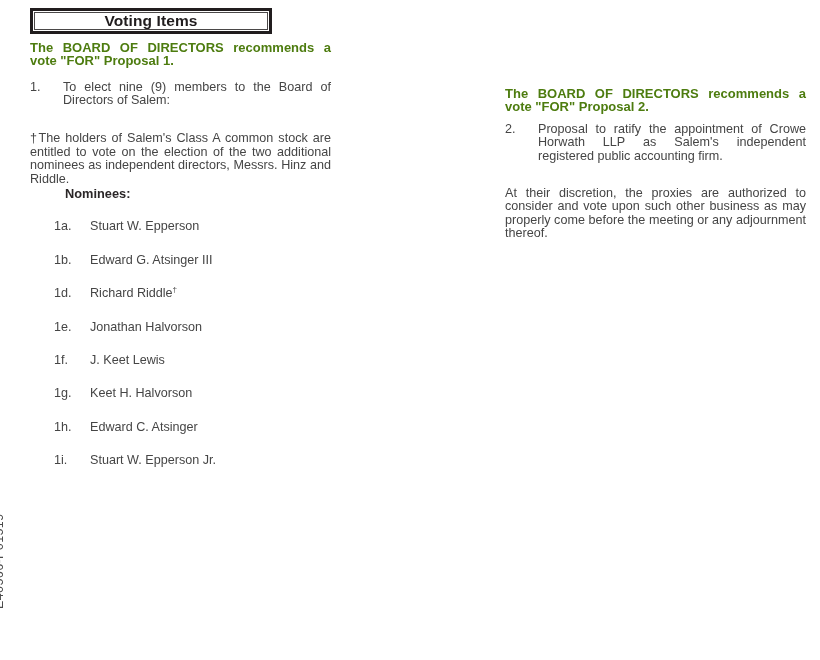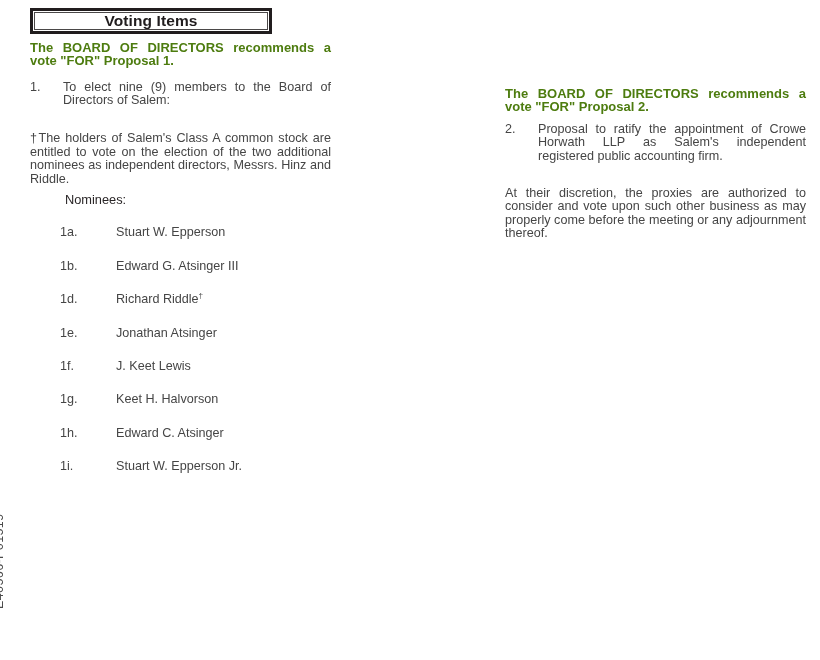--- a/index.html
+++ b/index.html
@@ -88,35 +88,34 @@
     font-size: 12.6px;
     line-height: 13.6px;
     color: #454545;
   }
   .num-item .itm-text { flex: 1; }
 
   .footnote { margin-top: 24px; }
 
   
   .nominees-label {
-    margin-top: 6px;
+    margin-top: 0;
     margin-left: 35px;
-    font-weight: normal;
+    font-weight: bold;
     font-size: 12.8px;
     color: #2a2627;
   }
   .nominee-list { margin-top: 19px; }
   .nominee-row {
     display: flex;
-    margin-left: 30px;
+    margin-left: 24px;
     margin-bottom: 19.8px;
     font-size: 12.6px;
     line-height: 13.6px;
     color: #454545;
-    gap: 20px;
   }
   .nominee-row .nom-label { flex: 0 0 36px; }
   .nominee-row sup {
     font-size: 8px;
     vertical-align: super;
     line-height: 0;
   }
 
   
   .col-right .num-item { margin-top: 9px; }
@@ -158,21 +157,21 @@
       </div>
 
 
       <div class="nominee-row">
         <span class="nom-label">1d.</span>
         <span class="nom-name">Richard Riddle<sup>†</sup></span>
       </div>
 
       <div class="nominee-row">
         <span class="nom-label">1e.</span>
-        <span class="nom-name">Jonathan Atsinger</span>
+        <span class="nom-name">Jonathan Halvorson</span>
       </div>
 
       <div class="nominee-row">
         <span class="nom-label">1f.</span>
         <span class="nom-name">J. Keet Lewis</span>
       </div>
 
       <div class="nominee-row">
         <span class="nom-label">1g.</span>
         <span class="nom-name">Keet H. Halvorson</span>

